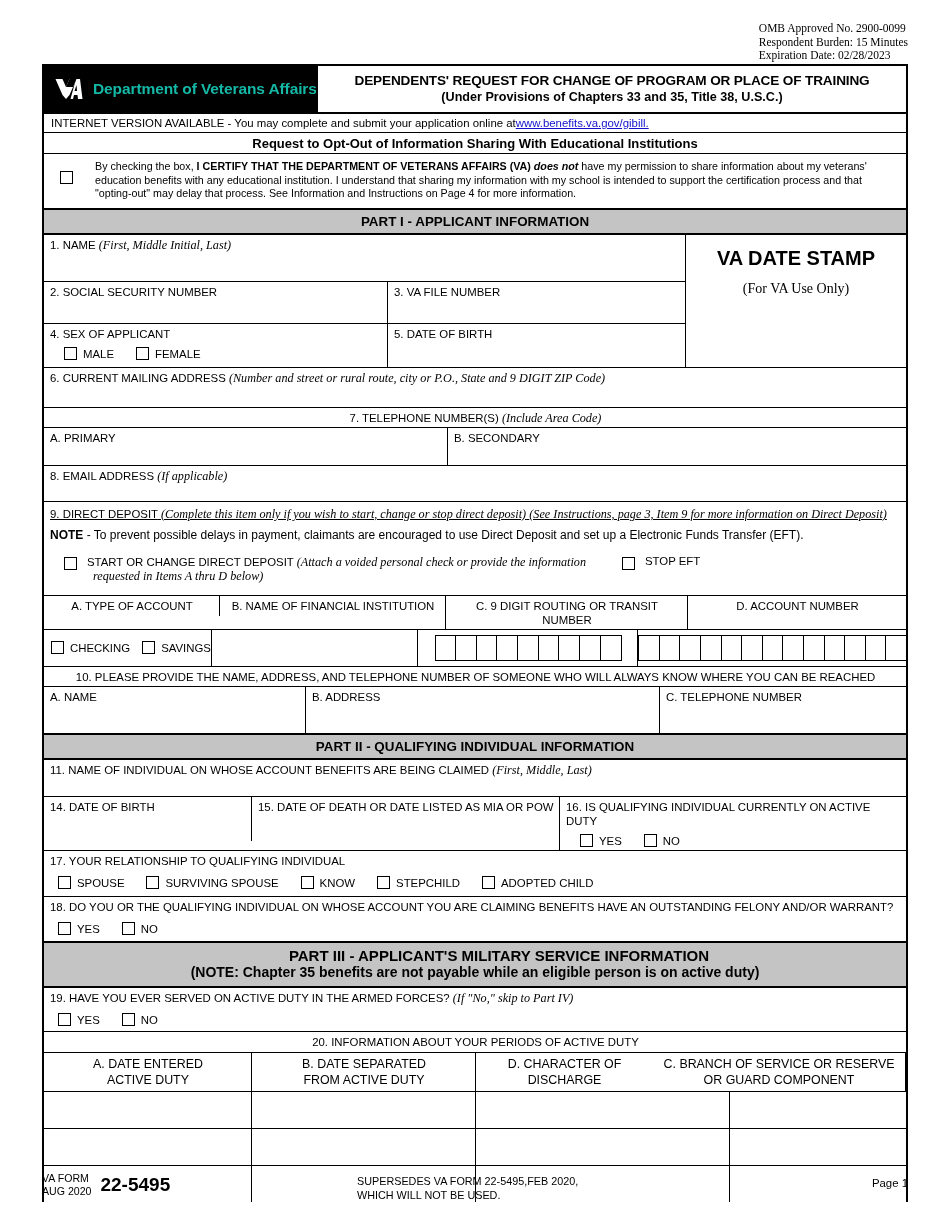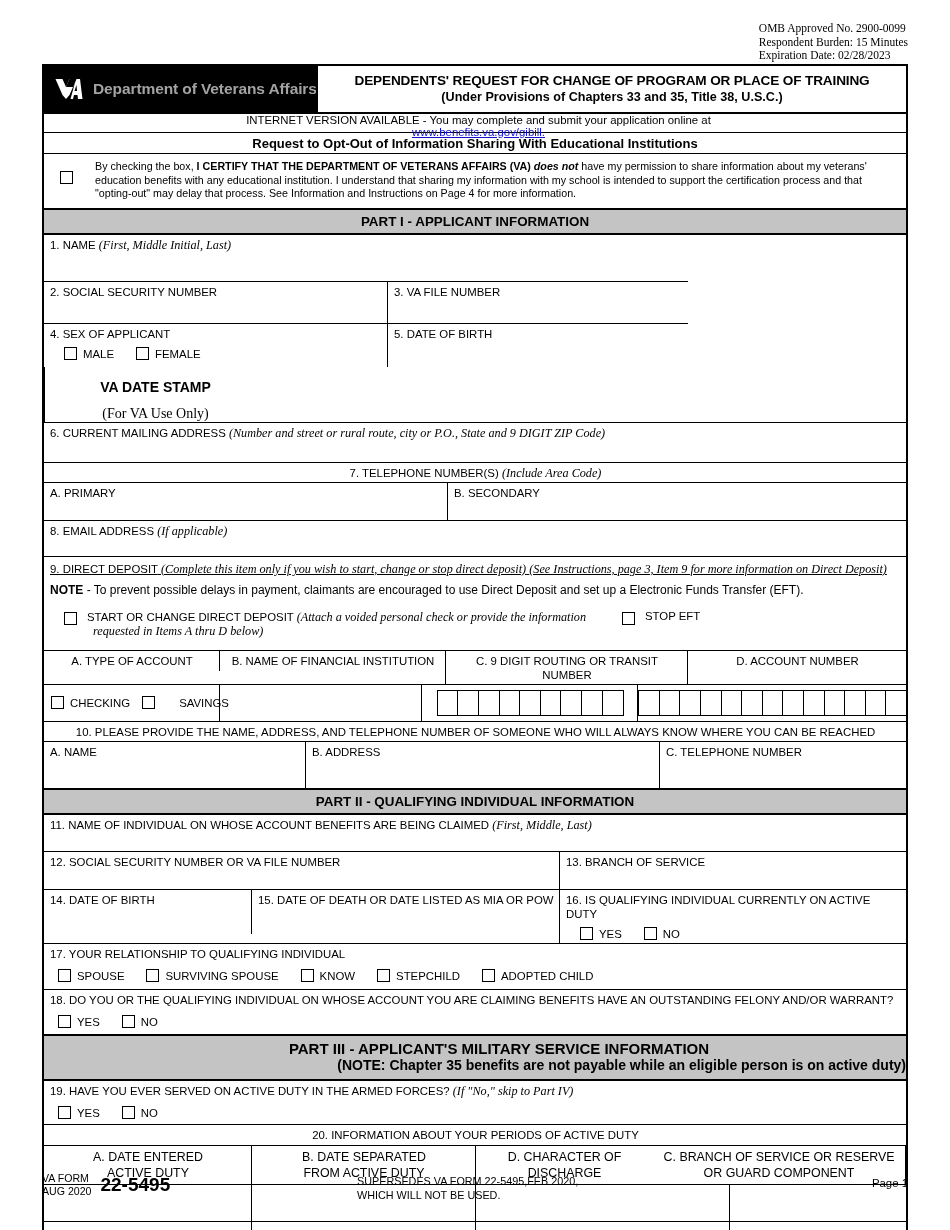--- a/index.html
+++ b/index.html
@@ -27,29 +27,29 @@
   
   .form {
     position: absolute;
     left: 42px; top: 64px;
     width: 866px;
     border: 2.5px solid #000;
     border-bottom: none;
   }
   .row { display: flex; width: 100%; }
   .bt { border-top: 1px solid #000; }
-  .bt2 { border-top: 2.5px solid #000; flex-direction: column; }
+  .bt2 { border-top: 2.5px solid #000; }
   .br { border-right: 1px solid #000; }
 
   
   .titleband { display: flex; height: 46px; }
   .valogo {
     width: 272px;
     background: #000;
-    color: #a3a3a3;
+    color: #14b8a6;
     display: flex;
     align-items: center;
     padding-left: 10px;
     gap: 9px;
   }
   .valogo .mark { width: 30px; height: 26px; flex: none; }
   .valogo .deptname {
     font-size: 15.5px;
     font-weight: bold;
     letter-spacing: -0.1px;
@@ -109,21 +109,21 @@
   .cbgroup .opt { display: flex; align-items: center; gap: 6px; margin-right: 22px; }
   .cbgroup .opt span { font-size: 11.4px; }
 
   
   .stampbox {
     width: 222px;
     border-left: 1px solid #000;
     display: flex; flex-direction: column; align-items: center;
     padding-top: 12px;
   }
-  .stampbox .s1 { font-size: 14px; font-weight: bold; }
+  .stampbox .s1 { font-size: 20px; font-weight: bold; }
   .stampbox .s2 { font-family: "Liberation Serif", serif; font-size: 14px; margin-top: 11px; }
 
   
   .comb { display: flex; }
   .comb .c {
     width: 22px; height: 26px;
     border: 1.4px solid #000;
     margin-right: -1.4px;
     background: #fff;
   }
@@ -293,21 +293,21 @@
       <div class="cell br centerlbl" style="width:242px;">C. 9 DIGIT ROUTING OR TRANSIT NUMBER</div>
       <div class="cell fill centerlbl">D. ACCOUNT NUMBER</div>
     </div>
 
     <div class="row bt">
       <div class="br" style="width:176px;height:36px;display:flex;align-items:center;padding-left:7px;">
         <label class="opt" style="display:flex;align-items:flex-end;gap:6px;margin-right:12px;">
           <span class="cb"></span>
           <span class="lbl">CHECKING</span>
         </label>
-        <label class="opt" style="display:flex;align-items:flex-end;gap:24px;">
+        <label class="opt" style="display:flex;align-items:flex-end;gap:6px;">
           <span class="cb"></span>
           <span class="lbl">SAVINGS</span>
         </label>
       </div>
       <div class="br" style="width:226px;"></div>
       <div class="br" style="width:242px;display:flex;align-items:center;justify-content:center;">
         <div class="comb" id="routing-comb">
             <div class="c"></div>
             <div class="c"></div>
             <div class="c"></div>
@@ -352,28 +352,20 @@
       </div>
     </div>
 
     <div class="partbar bt2">PART II - QUALIFYING INDIVIDUAL INFORMATION</div>
 
     <div class="cell bt2" style="height:38px;">
       <span>11. NAME OF INDIVIDUAL ON WHOSE ACCOUNT BENEFITS ARE BEING CLAIMED</span>
       <span class="it">(First, Middle, Last)</span>
     </div>
 
-    <div class="row bt">
-      <div class="cell br" style="width:516px;height:37px;">
-        <span>12. SOCIAL SECURITY NUMBER OR VA FILE NUMBER</span>
-      </div>
-      <div class="cell fill">
-        <span>13. BRANCH OF SERVICE</span>
-      </div>
-    </div>
 
     <div class="row bt">
       <div class="cell br" style="width:208px;height:44px;">
         <span>14. DATE OF BIRTH</span>
       </div>
       <div class="cell br" style="width:308px;">
         <span>15. DATE OF DEATH OR DATE LISTED AS MIA OR POW</span>
       </div>
       <div class="cell fill">
         <div>16. IS QUALIFYING INDIVIDUAL CURRENTLY ON ACTIVE DUTY</div>
@@ -425,21 +417,21 @@
         </label>
         <label class="opt">
           <span class="cb"></span>
           <span>NO</span>
         </label>
       </div>
     </div>
 
     <div class="partbar tall bt2">
       <div style="font-size:15px;margin-left:48px;">PART III - APPLICANT'S MILITARY SERVICE INFORMATION</div>
-      <div style="font-size:14px;text-align:right;">(NOTE: Chapter 35 benefits are not payable while an eligible person is on active duty)</div>
+      <div style="font-size:14px;">(NOTE: Chapter 35 benefits are not payable while an eligible person is on active duty)</div>
     </div>
 
     <div class="cell bt2" style="height:45px;">
       <div>
         <span>19. HAVE YOU EVER SERVED ON ACTIVE DUTY IN THE ARMED FORCES?</span>
         <span class="it">(If "No," skip to Part IV)</span>
       </div>
       <div class="cbgroup" style="margin-top:8px;margin-left:8px;">
         <label class="opt">
           <span class="cb"></span>

